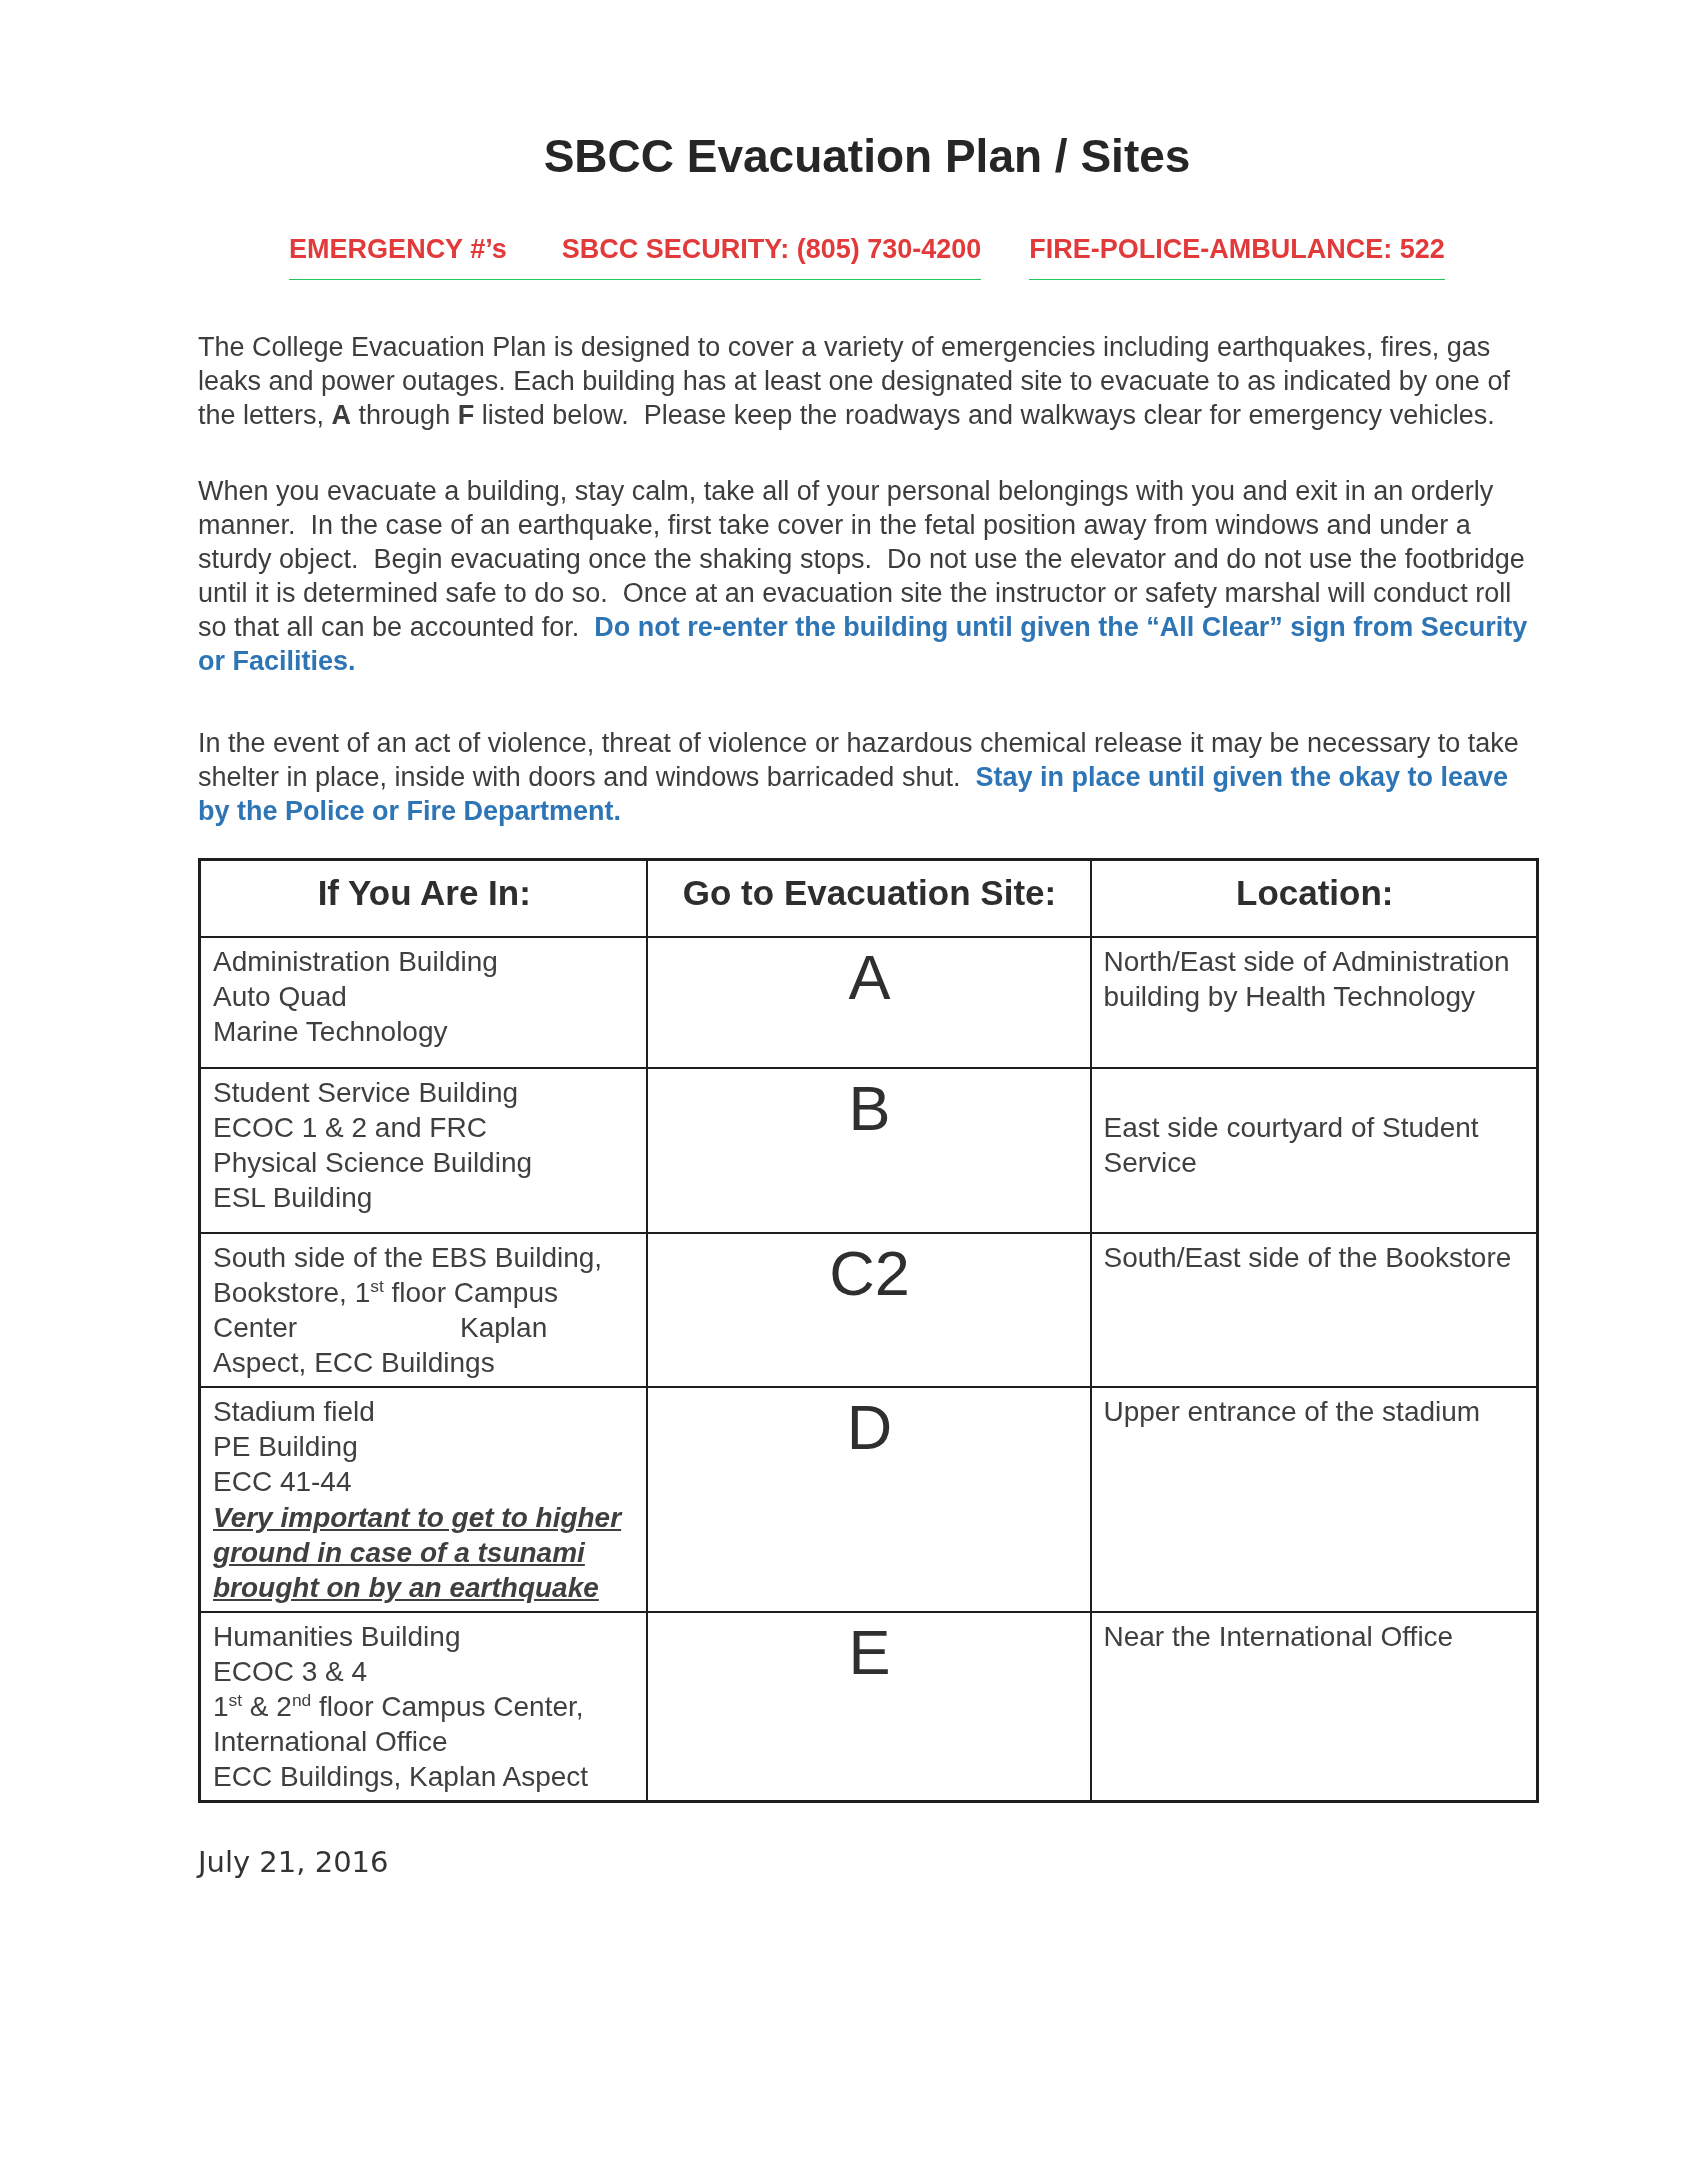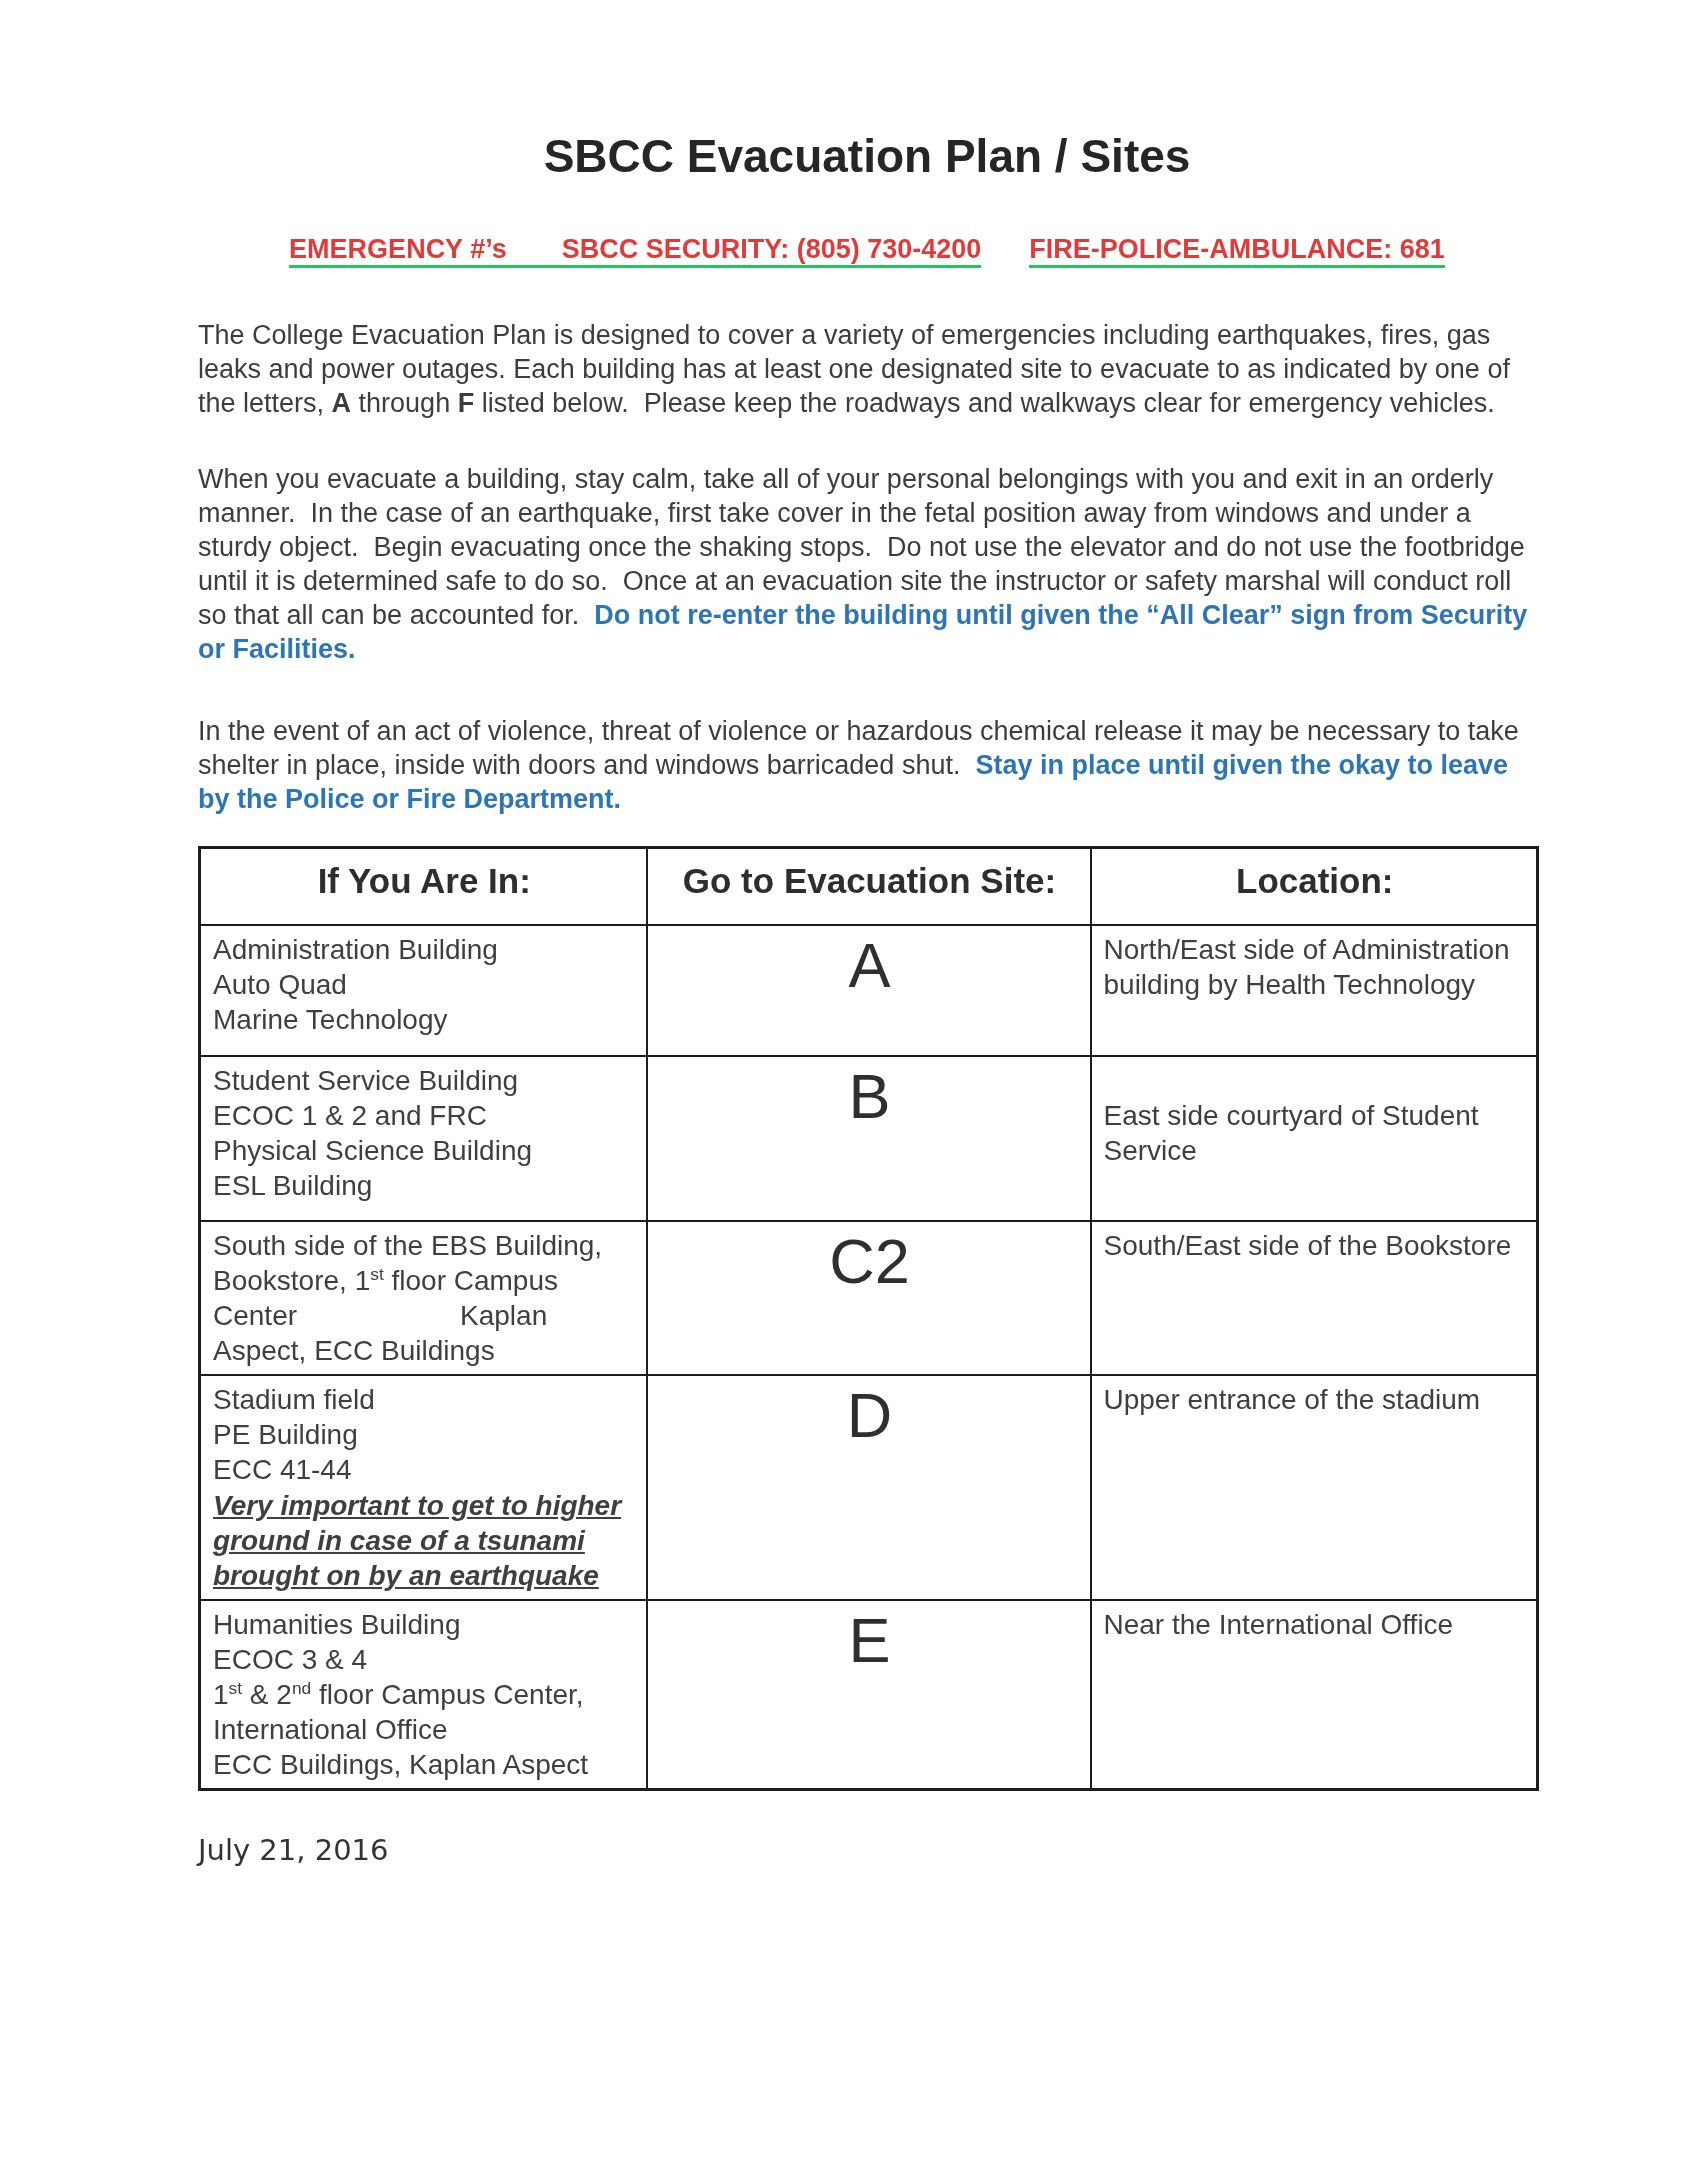--- a/index.html
+++ b/index.html
@@ -16,21 +16,21 @@
     margin: 0; text-align: center;
     font-size: 46px; font-weight: bold; color: #262626;
     font-family: "Liberation Sans", sans-serif;
   }
 
   .emergency {
     margin-top: 51px; text-align: center;
     color: #e23a3a; font-weight: bold; font-size: 27px;
     white-space: nowrap;
   }
-  .em-seg { display: inline-block; border-bottom: 3px solid #22c55e; padding-bottom: 0; }
+  .em-seg { display: inline-block; border-bottom: 1px solid #22c55e; padding-bottom: 14px; }
   .em-gap { display: inline-block; width: 55px; }
   .em-sep { display: inline-block; width: 48px; }
 
   .para {
     margin: 0; margin-top: 42px;
     font-size: 27px; line-height: 34px;
     white-space: pre-wrap; color: #3d3d3d;
     width: 1339px;
   }
   .para.first { margin-top: 50px; }
@@ -81,21 +81,21 @@
     font-family: "DejaVu Sans", sans-serif;
   }
 </style>
 </head>
 <body>
 
 <div class="page">
 
   <h1 class="title">SBCC Evacuation Plan / Sites</h1>
 
-  <div class="emergency"><span class="em-seg"><span>EMERGENCY #’s</span><span class="em-gap"></span><span>SBCC SECURITY: (805) 730-4200</span></span><span class="em-sep"></span><span class="em-seg"><span>FIRE-POLICE-AMBULANCE: 681</span></span></div>
+  <div class="emergency"><span class="em-seg"><span>EMERGENCY #’s</span><span class="em-gap"></span><span>SBCC SECURITY: (805) 730-4200</span></span><span class="em-sep"></span><span class="em-seg"><span>FIRE-POLICE-AMBULANCE: 522</span></span></div>
 
   <p class="para first"><span>The College Evacuation Plan is designed to cover a variety of emergencies including earthquakes, fires, gas leaks and power outages. Each building has at least one designated site to evacuate to as indicated by one of the letters, </span><b>A</b><span> through </span><b>F</b><span> listed below.  Please keep the roadways and walkways clear for emergency vehicles.</span></p>
 
   <p class="para"><span>When you evacuate a building, stay calm, take all of your personal belongings with you and exit in an orderly manner.  In the case of an earthquake, first take cover in the fetal position away from windows and under a sturdy object.  Begin evacuating once the shaking stops.  Do not use the elevator and do not use the footbridge until it is determined safe to do so.  Once at an evacuation site the instructor or safety marshal will conduct roll so that all can be accounted for.  </span><span class="blue">Do not re-enter the building until given the “All Clear” sign from Security or Facilities.</span></p>
 
   <p class="para third"><span>In the event of an act of violence, threat of violence or hazardous chemical release it may be necessary to take shelter in place, inside with doors and windows barricaded shut.  </span><span class="blue">Stay in place until given the okay to leave by the Police or Fire Department.</span></p>
 
   <table class="evac">
     <colgroup>
         <col class="c1">

